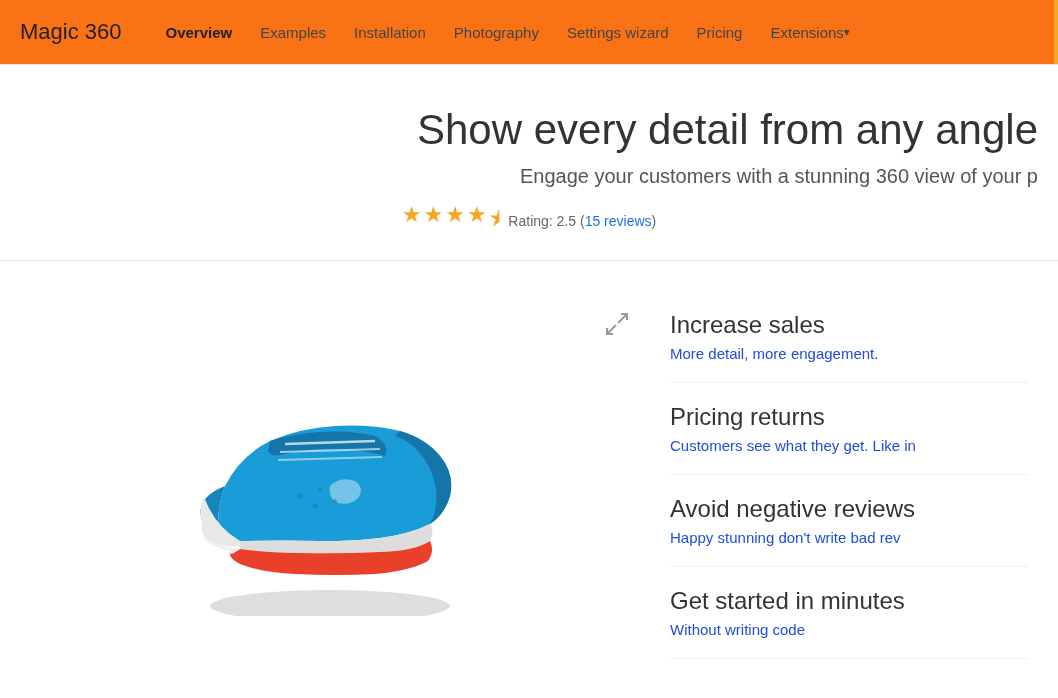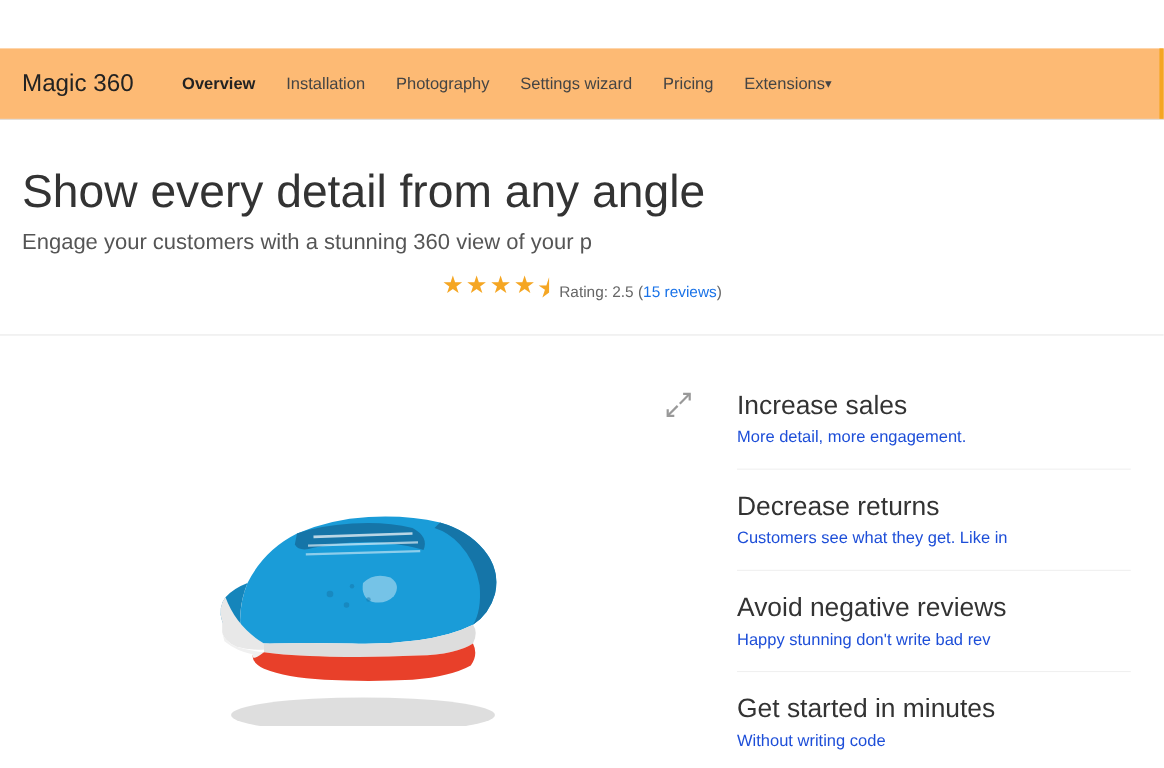--- a/index.html
+++ b/index.html
@@ -5,23 +5,22 @@
     * { margin: 0; padding: 0; box-sizing: border-box; }
     body { font-family: -apple-system, BlinkMacSystemFont, 'Segoe UI', Arial, sans-serif; background: #fff; overflow-x: hidden; width: 1058px; height: 698px; }
 
     
     .header {
       display: flex;
       align-items: center;
       padding: 0 20px;
       height: 65px;
       border-bottom: 1px solid #e0e0e0;
-      background: #fdba74;
+      background: #f97316;
       position: relative;
-      margin-top: 44px;
     }
     .header::after {
       content: '';
       position: absolute;
       right: 0;
       top: 0;
       bottom: 0;
       width: 4px;
       background: #f5a623;
     }
@@ -51,21 +50,21 @@
       font-weight: 700;
       color: #222;
     }
     .nav-item.has-arrow::after {
       content: ' ▾';
       font-size: 12px;
     }
 
     
     .hero {
-      text-align: left;
+      text-align: right;
       padding: 40px 20px 20px;
       border-bottom: 1px solid #e8e8e8;
     }
     .hero-title {
       font-size: 42px;
       font-weight: 300;
       color: #333;
       line-height: 1.2;
     }
     .hero-subtitle {
@@ -161,20 +160,21 @@
       color: #1d4ed8;
     }
   </style>
 </head>
 <body>
 
 <header class="header">
   <div class="logo">Magic 360</div>
   <nav class="nav">
     <a class="nav-item active">Overview</a>
+    <a class="nav-item">Examples</a>
     <a class="nav-item">Installation</a>
     <a class="nav-item">Photography</a>
     <a class="nav-item">Settings wizard</a>
     <a class="nav-item">Pricing</a>
     <a class="nav-item has-arrow">Extensions</a>
   </nav>
 </header>
 
 <section class="hero">
   <h1 class="hero-title">Show every detail from any angle</h1>
@@ -240,21 +240,21 @@
       </svg>
     </div>
   </div>
 
   <div class="features-area">
     <div class="feature-item">
       <div class="feature-title">Increase sales</div>
       <div class="feature-desc">More detail, more engagement.</div>
     </div>
     <div class="feature-item">
-      <div class="feature-title">Decrease returns</div>
+      <div class="feature-title">Pricing returns</div>
       <div class="feature-desc">Customers see what they get. Like in</div>
     </div>
     <div class="feature-item">
       <div class="feature-title">Avoid negative reviews</div>
       <div class="feature-desc">Happy stunning don't write bad rev</div>
     </div>
     <div class="feature-item">
       <div class="feature-title">Get started in minutes</div>
       <div class="feature-desc">Without writing code</div>
     </div>

